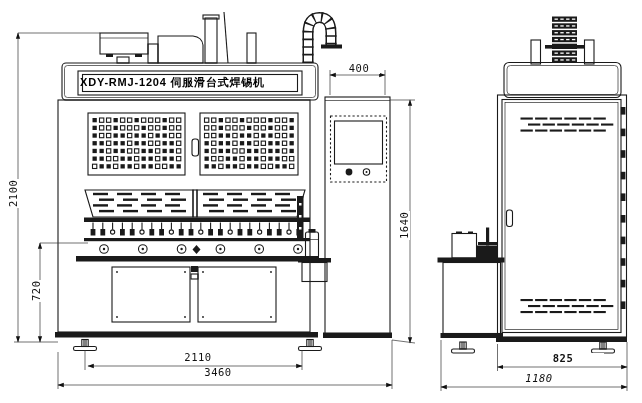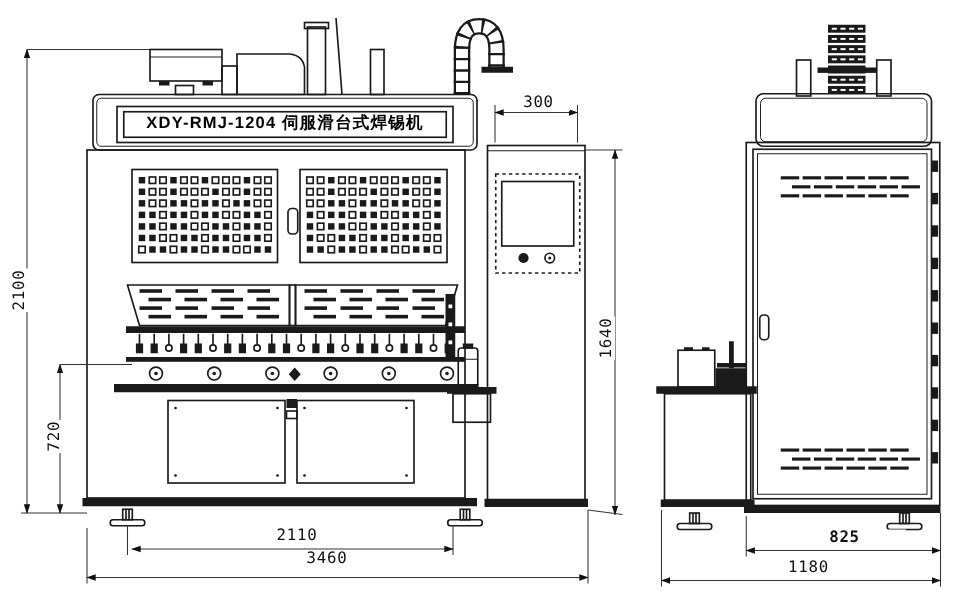--- a/index.html
+++ b/index.html
@@ -7,21 +7,21 @@
           font-family:"DejaVu Sans Mono","Liberation Mono",monospace;}
   .canvas svg{position:absolute;left:0;top:0;}
   .ln{fill:none;stroke:#1a1a1a;stroke-width:1.1;}
   .fl{fill:#1a1a1a;stroke:none;}
   .thin{fill:none;stroke:#1a1a1a;stroke-width:0.65;}
   .dim{fill:none;stroke:#333;stroke-width:0.7;}
   .dim-label{position:absolute;font-size:10.5px;color:#111;line-height:11px;
              text-align:center;letter-spacing:0.5px;background:#fff;padding:0 1px;}
   .vlabel{transform:rotate(-90deg);transform-origin:0 0;white-space:nowrap;}
   .title-label{position:absolute;left:80px;top:73px;width:220px;height:19px;line-height:19px;
-               text-align:center;font-family:"Liberation Sans",sans-serif;font-weight:bold;
+               text-align:left;font-family:"Liberation Sans",sans-serif;font-weight:bold;
                font-size:11px;letter-spacing:0.8px;color:#000;white-space:nowrap;overflow:hidden;}
 </style>
 </head>
 <body>
 
 <div class="canvas">
 
 <svg width="642" height="403" viewBox="0 0 642 403">
   <defs>
     <marker id="arr" viewBox="0 0 10 10" refX="9.2" refY="5" markerWidth="9" markerHeight="9" orient="auto-start-reverse">
@@ -551,20 +551,20 @@
     <line x1="58" y1="385" x2="392" y2="385" class="dim" marker-start="url(#arr)" marker-end="url(#arr)"></line>
     <line x1="497.5" y1="367" x2="627" y2="367" class="dim" marker-start="url(#arr)" marker-end="url(#arr)"></line>
     <line x1="441" y1="387" x2="627" y2="387" class="dim" marker-start="url(#arr)" marker-end="url(#arr)"></line>
   </g>
 </svg>
 
 <div class="title-label">XDY-RMJ-1204 伺服滑台式焊锡机</div>
 
 <div class="dim-label vlabel" style="left:8px;top:208px;">2100</div>
 <div class="dim-label vlabel" style="left:31px;top:302px;">720</div>
-<div class="dim-label" style="left:338px;top:63px;width:40px;">300</div>
+<div class="dim-label" style="left:338px;top:63px;width:40px;">400</div>
 <div class="dim-label vlabel" style="left:399px;top:240px;">1640</div>
 <div class="dim-label" style="left:157px;top:352px;width:80px;">2110</div>
 <div class="dim-label" style="left:177px;top:367px;width:80px;">3460</div>
 <div class="dim-label" style="left:522px;top:353px;width:80px;font-weight:bold;">825</div>
-<div class="dim-label" style="left:498px;top:373px;width:80px;">1180</div>
+<div class="dim-label" style="left:498px;top:373px;width:80px;font-style:italic;">1180</div>
 
 </div>
 
 </body></html>

